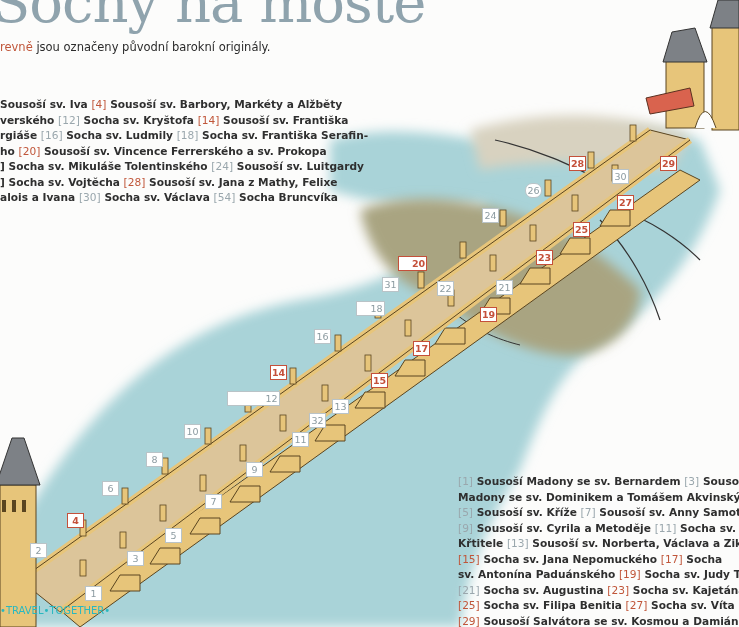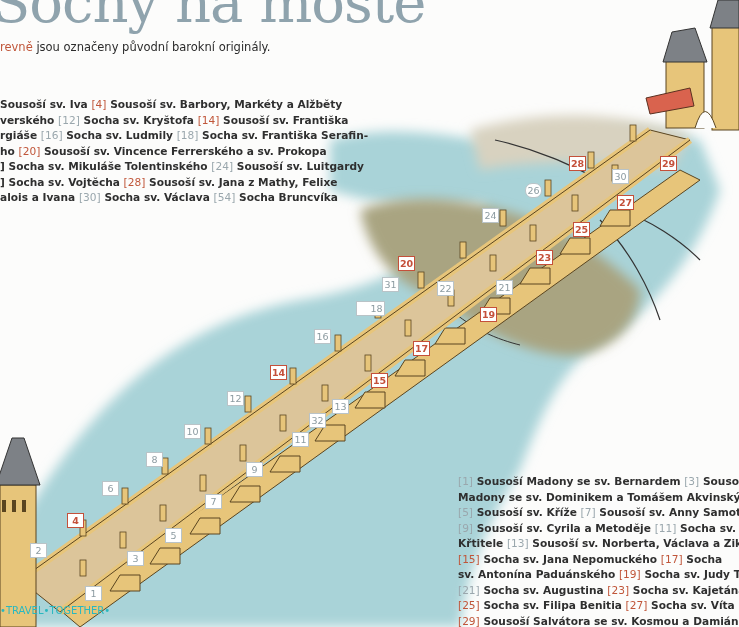--- a/index.html
+++ b/index.html
@@ -146,29 +146,29 @@
     <div class="marker" style="left: 30px; top: 543px;">2</div>
     <div class="marker" style="left: 127px; top: 551px;">3</div>
     <div class="marker orig" style="left: 67px; top: 513px;">4</div>
     <div class="marker" style="left: 165px; top: 528px;">5</div>
     <div class="marker" style="left: 102px; top: 481px;">6</div>
     <div class="marker" style="left: 205px; top: 494px;">7</div>
     <div class="marker" style="left: 146px; top: 452px;">8</div>
     <div class="marker" style="left: 246px; top: 462px;">9</div>
     <div class="marker" style="left: 184px; top: 424px;">10</div>
     <div class="marker" style="left: 292px; top: 432px;">11</div>
-    <div class="marker" style="left: 227px; top: 391px;">12</div>
+    <div class="marker" style="left: 227px; top: 391px; padding-left: 36px;">12</div>
     <div class="marker" style="left: 332px; top: 399px;">13</div>
     <div class="marker orig" style="left: 270px; top: 365px;">14</div>
     <div class="marker orig" style="left: 371px; top: 373px;">15</div>
     <div class="marker" style="left: 314px; top: 329px;">16</div>
     <div class="marker orig" style="left: 413px; top: 341px;">17</div>
     <div class="marker" style="left: 356px; top: 301px; padding-left: 12px;">18</div>
     <div class="marker orig" style="left: 456px; top: 307px; margin-left: 24px;">19</div>
-    <div class="marker orig" style="left: 398px; top: 256px;">20</div>
+    <div class="marker orig" style="left: 398px; top: 256px; padding-left: 12px;">20</div>
     <div class="marker" style="left: 496px; top: 280px;">21</div>
     <div class="marker" style="left: 437px; top: 245px; margin-top: 36px;">22</div>
     <div class="marker orig" style="left: 536px; top: 250px;">23</div>
     <div class="marker" style="left: 482px; top: 208px;">24</div>
     <div class="marker orig" style="left: 573px; top: 222px;">25</div>
     <div class="marker" style="left: 525px; top: 183px; border-radius: 7px;">26</div>
     <div class="marker orig" style="left: 617px; top: 195px;">27</div>
     <div class="marker orig" style="left: 569px; top: 156px;">28</div>
     <div class="marker orig" style="left: 660px; top: 156px;">29</div>
     <div class="marker" style="left: 612px; top: 121px; margin-top: 48px;">30</div>

